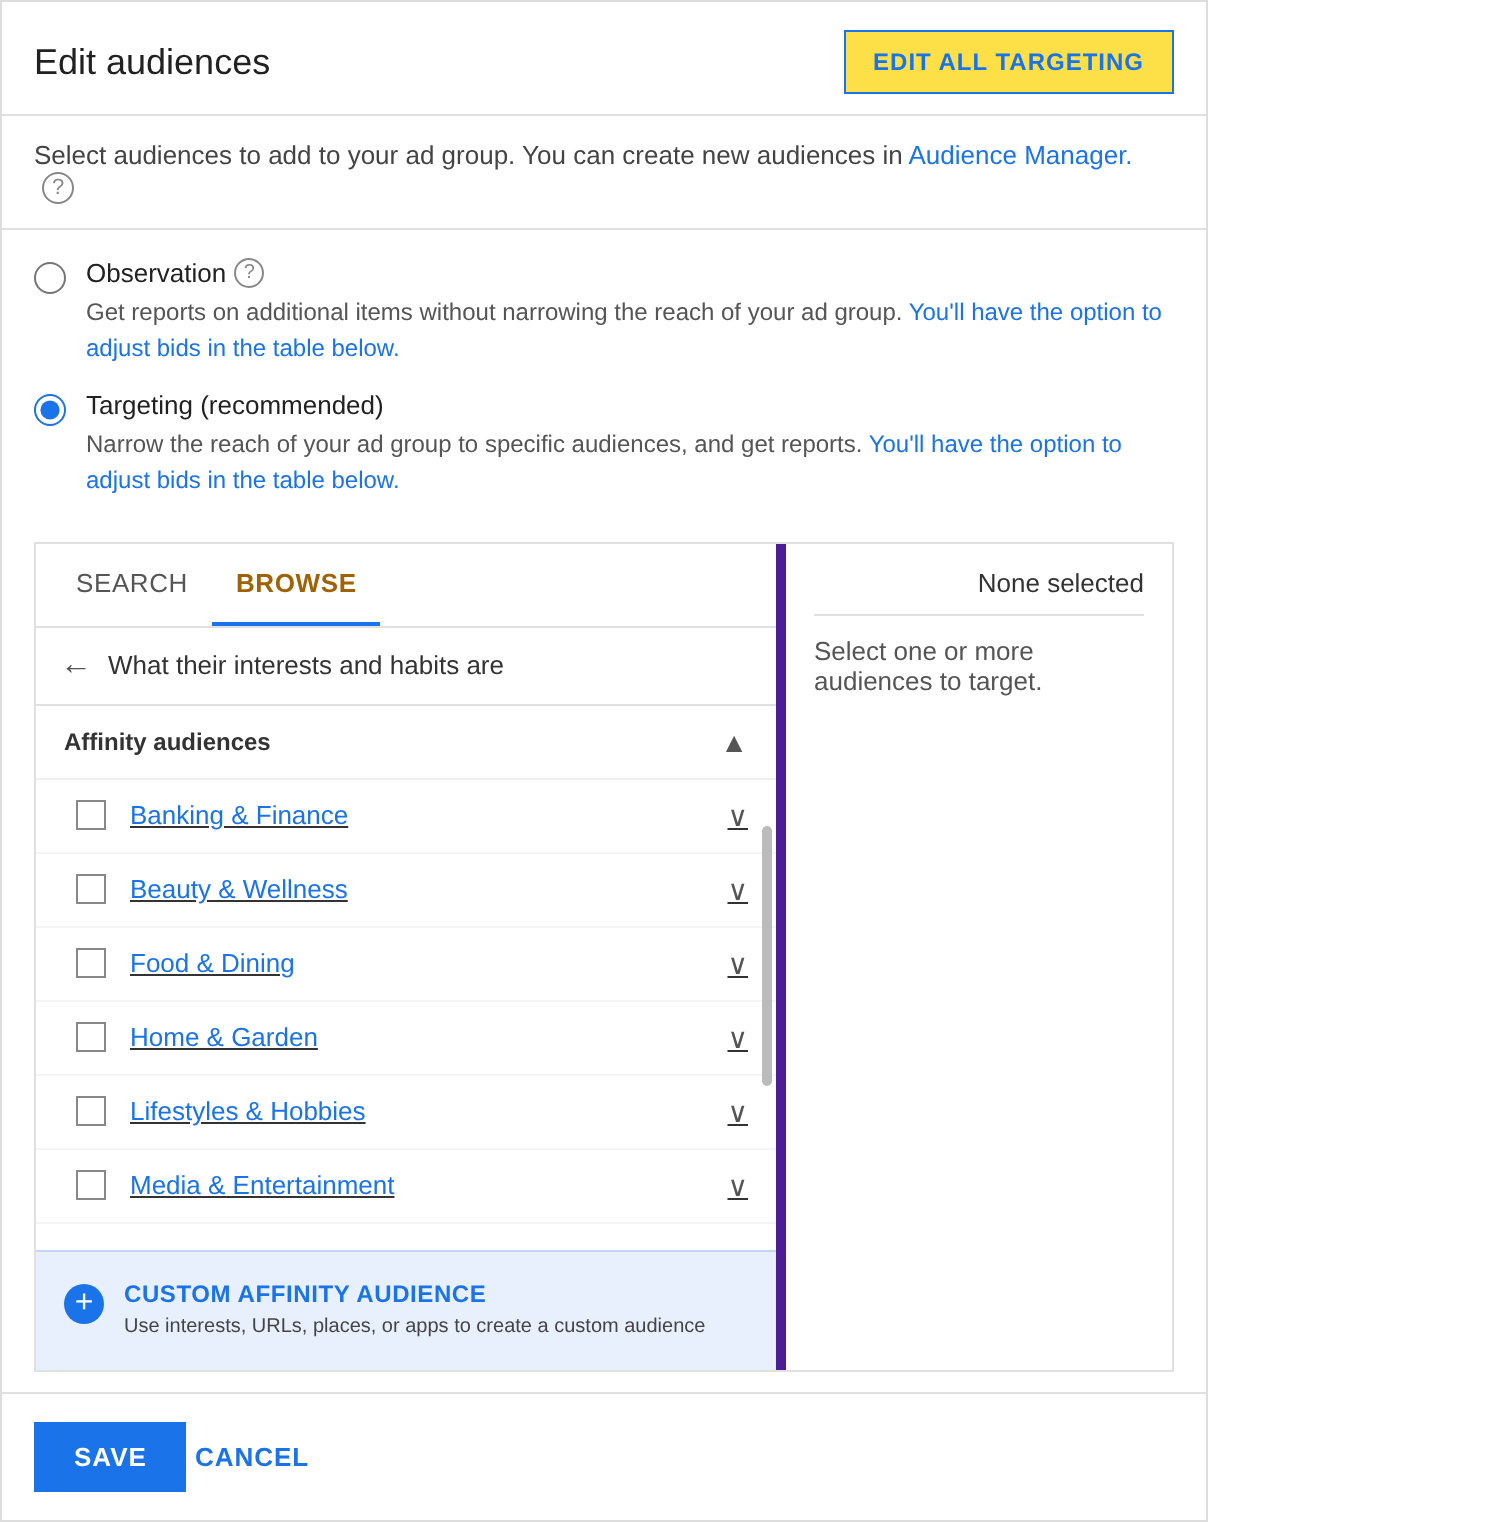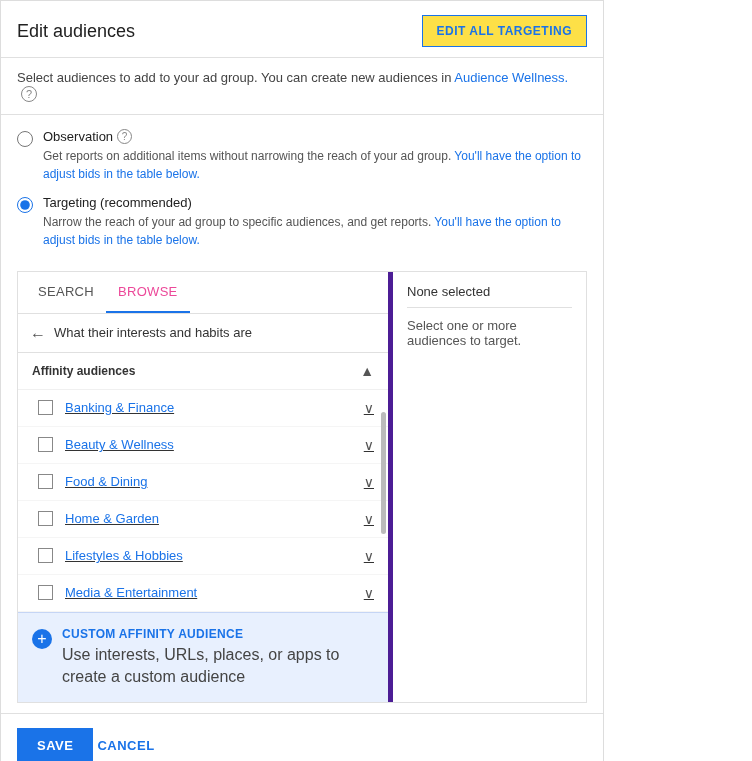--- a/index.html
+++ b/index.html
@@ -158,22 +158,23 @@
       font-size: 13px;
       font-weight: 500;
       color: #555;
       cursor: pointer;
       border-bottom: 2px solid transparent;
       text-transform: uppercase;
       letter-spacing: 0.3px;
     }
 
     .tab.active {
-      color: #ec4899;
+      color: #a16207;
       border-bottom: 2px solid #1a73e8;
+      font-weight: bold;
     }
 
     
     .browse-back {
       display: flex;
       align-items: center;
       padding: 10px 12px;
       font-size: 13px;
       color: #333;
       border-bottom: 1px solid #e0e0e0;
@@ -269,41 +270,42 @@
 
     .custom-affinity .custom-label {
       font-size: 12px;
       font-weight: 700;
       color: #1a73e8;
       text-transform: uppercase;
       letter-spacing: 0.3px;
     }
 
     .custom-affinity .custom-desc {
-      font-size: 16px;
+      font-size: 10px;
       color: #444;
       margin-top: 3px;
       line-height: 1.4;
     }
 
     
     .right-panel {
       flex: 1;
       display: flex;
       flex-direction: column;
       padding: 12px 14px;
     }
 
     .right-panel-title {
       font-size: 13px;
       font-weight: 500;
       color: #333;
       padding-bottom: 8px;
       border-bottom: 1px solid #e0e0e0;
       margin-bottom: 10px;
+      text-align: right;
     }
 
     .right-panel-hint {
       font-size: 13px;
       color: #555;
     }
 
     
     .footer {
       display: flex;
@@ -340,21 +342,21 @@
 <body>
 
 <div class="page-container">
 
   <div class="header">
     <span class="header-title">Edit audiences</span>
     <button class="edit-all-btn">EDIT ALL TARGETING</button>
   </div>
 
   <div class="info-bar">
-    <span>Select audiences to add to your ad group. You can create new audiences in </span><a href="#">Audience Wellness.</a>
+    <span>Select audiences to add to your ad group. You can create new audiences in </span><a href="#">Audience Manager.</a>
     <span class="help-icon">?</span>
   </div>
 
   <div class="radio-section">
 
     <div class="radio-option">
       <input type="radio" name="targeting_type" style="">
       <div class="radio-label-group">
         <div style="display:flex;align-items:center;">
           <span class="radio-label-title">Observation</span>

